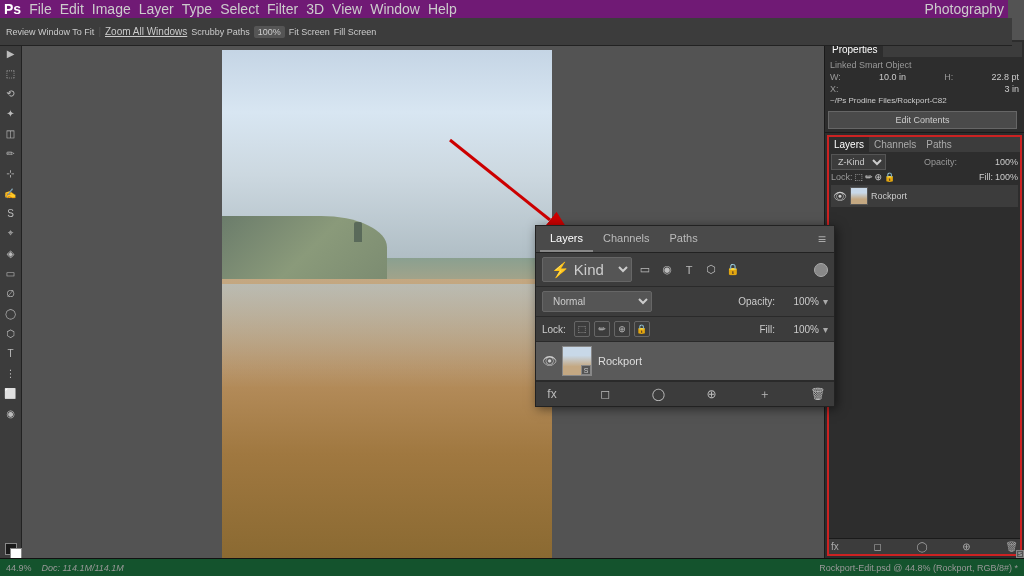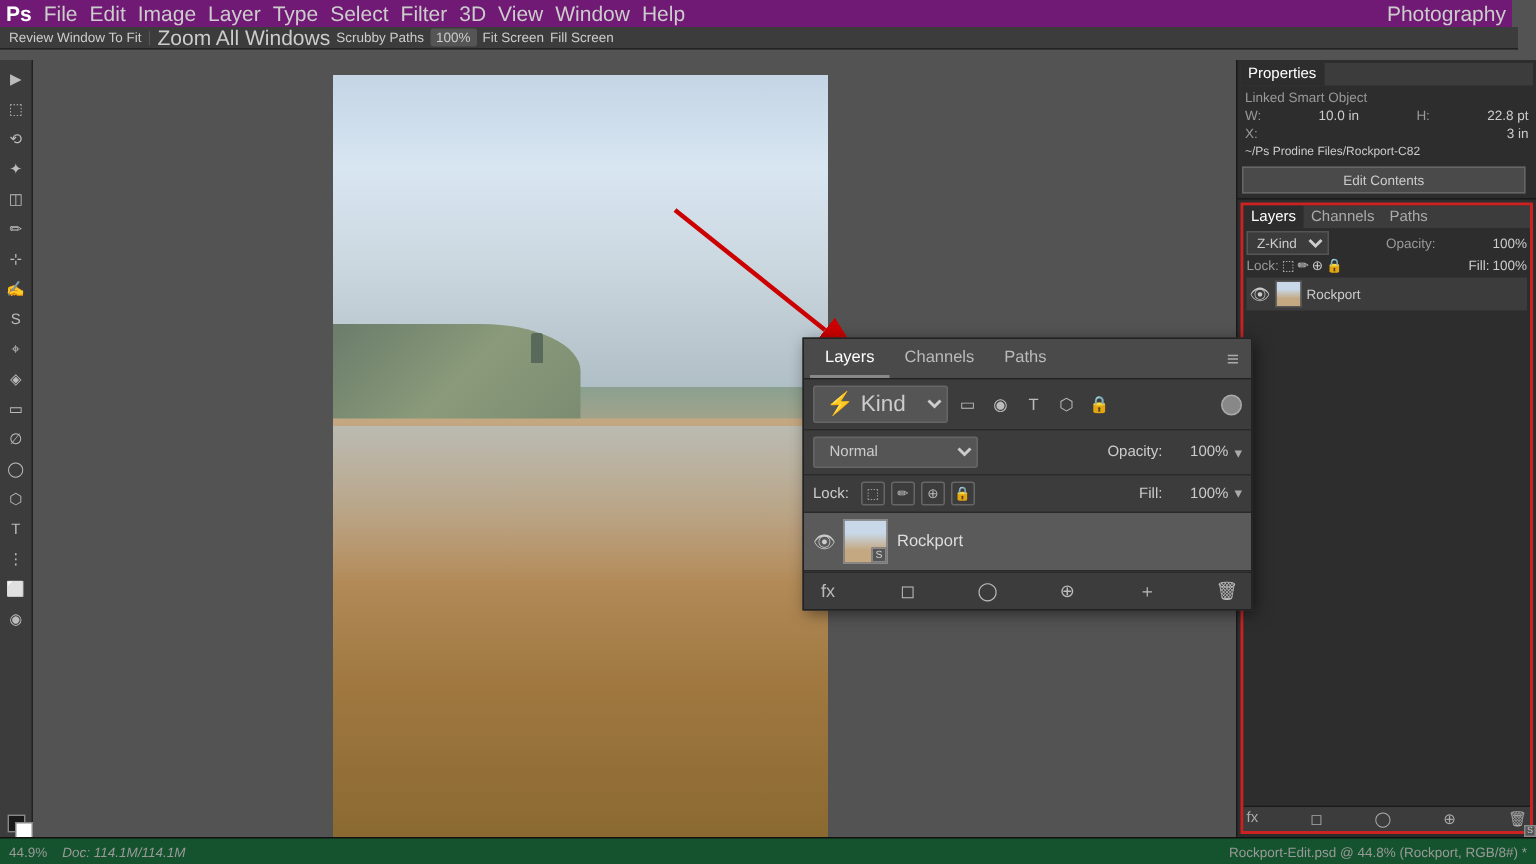--- a/index.html
+++ b/index.html
@@ -27,21 +27,21 @@
       font-size: 14px;
       color: #ccc;
       z-index: 100;
     }
     #menu-bar span { cursor: default; }
 
     
     #toolbar-top {
       position: absolute;
       top: 18px; left: 0; right: 12px;
-      height: 15px;
+      height: 28px;
       background: #3c3c3c;
       display: flex;
       align-items: center;
       padding: 0 6px;
       gap: 4px;
       font-size: 10px;
       color: #ccc;
       border-bottom: 1px solid #222;
       z-index: 100;
     }
@@ -557,21 +557,21 @@
   <span>3D</span>
   <span>View</span>
   <span>Window</span>
   <span>Help</span>
   <span style="margin-left:auto;">Photography</span>
 </div>
 
 <div id="toolbar-top">
   <span style="font-size:9px;">Review Window To Fit</span>
   <span style="color:#555">|</span>
-  <span style="font-size:14px;">Zoom All Windows</span>
+  <span style="font-size:10px;text-decoration:underline;">Zoom All Windows</span>
   <span style="font-size:9px;">Scrubby Paths</span>
   <span style="font-size:9px;background:#555;padding:1px 4px;border-radius:2px;">100%</span>
   <span style="font-size:9px;">Fit Screen</span>
   <span style="font-size:9px;">Fill Screen</span>
 </div>
 
 <div id="left-toolbar">
   <div class="tool-icon">▶</div>
   <div class="tool-icon">⬚</div>
   <div class="tool-icon">⟲</div>

